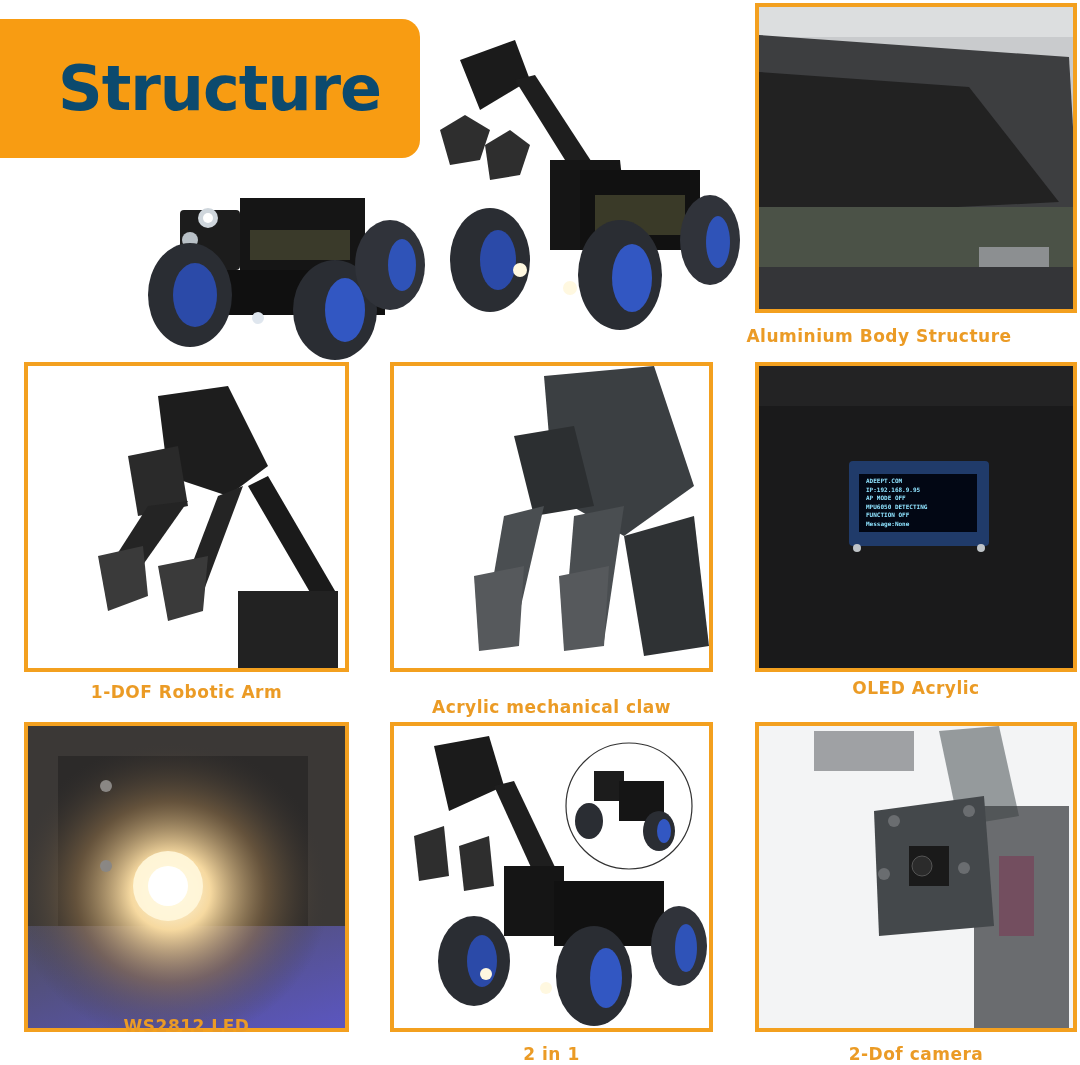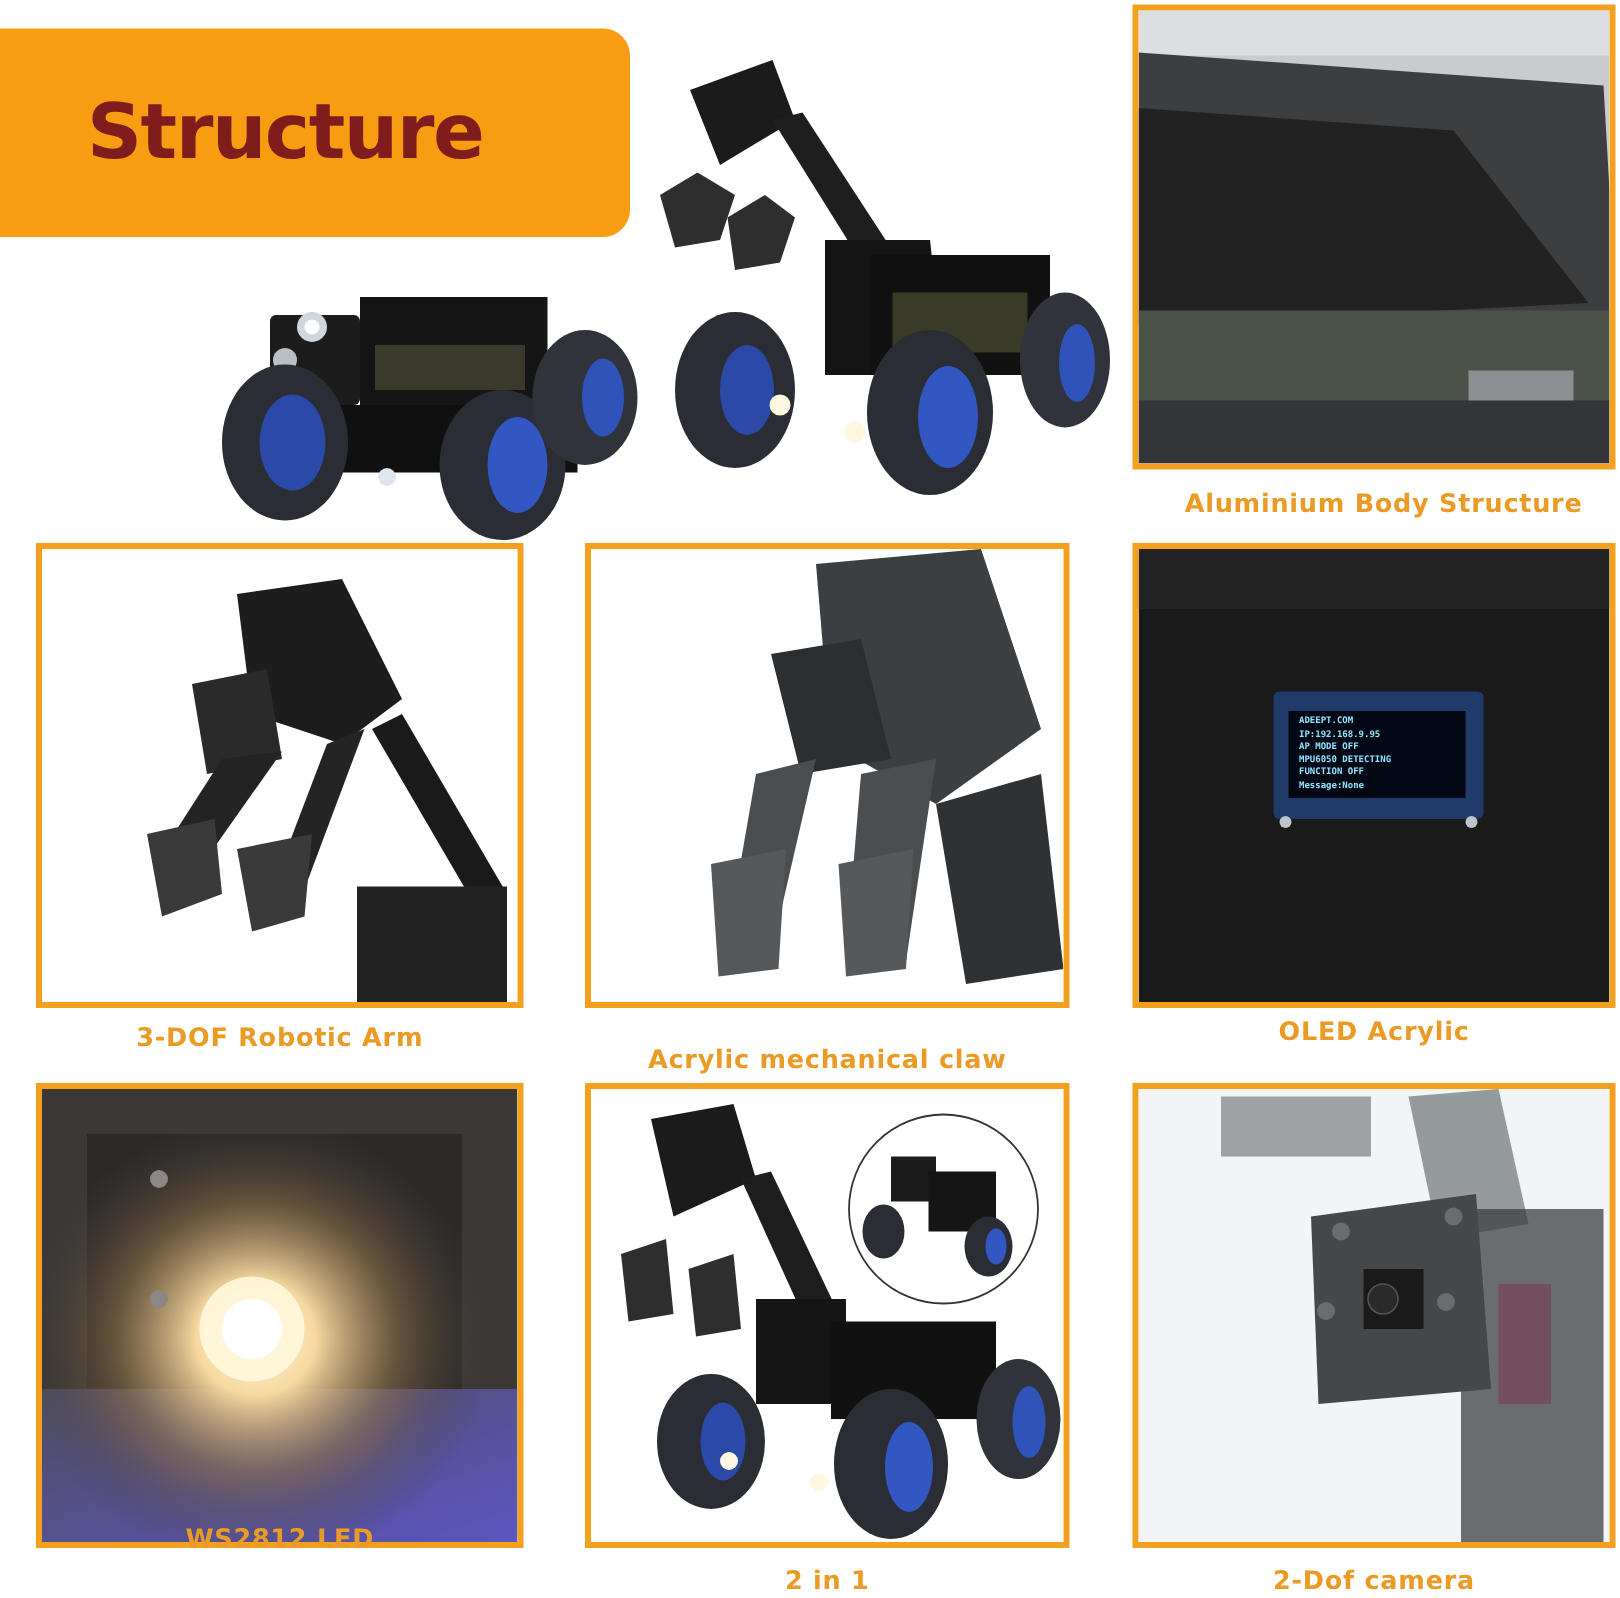--- a/index.html
+++ b/index.html
@@ -1,21 +1,21 @@
 <!DOCTYPE html>
 <html><head>
 <meta charset="utf-8">
 <style>
   html, body { margin: 0; padding: 0; background: #ffffff; }
   body { width: 1080px; height: 1065px; position: relative; overflow: hidden;
          font-family: "DejaVu Sans", sans-serif; }
   .abs { position: absolute; }
   .banner { left: 0; top: 19px; width: 420px; height: 139px; background: #f89c12;
             border-radius: 0 18px 18px 0; display: flex; align-items: center; }
-  .banner-text { color: #7f1d1d; font-weight: bold; font-size: 51px; margin-left: 58px;
+  .banner-text { color: #0c4a6e; font-weight: bold; font-size: 62px; margin-left: 58px;
                  letter-spacing: -1px; font-family: "DejaVu Sans", sans-serif; }
   .frame { border: 4px solid #f3a01f; box-sizing: border-box; overflow: hidden; background: #fff; }
   .caption { color: #eb9b25; font-weight: bold; font-size: 17px; text-align: center;
              letter-spacing: 0.5px; font-family: "DejaVu Sans", sans-serif; }
   svg { display: block; }
 </style>
 </head>
 <body>
 
 <div class="abs banner">
@@ -65,36 +65,36 @@
   <svg width="314" height="302" viewBox="0 0 314 302">
     <rect width="314" height="302" fill="#c9cbcd"></rect>
     <rect y="0" width="314" height="30" fill="#dcdedf"></rect>
     <polygon points="0,28 310,50 314,120 314,302 0,302" fill="#3d3e40"></polygon>
     <polygon points="0,65 210,80 300,195 0,210" fill="#222"></polygon>
     <rect x="0" y="200" width="314" height="60" fill="#4b5247"></rect>
     <rect x="220" y="240" width="70" height="50" fill="#8c8f91"></rect>
     <rect x="0" y="260" width="314" height="42" fill="#343538"></rect>
   </svg>
 </div>
-<div class="abs caption" style="left:733px; top:326px; width:322px;text-align:right;">Aluminium Body Structure</div>
+<div class="abs caption" style="left:718px; top:326px; width:322px;">Aluminium Body Structure</div>
 
 <div class="abs frame" style="left:24px; top:362px; width:325px; height:310px;">
   <svg width="317" height="302" viewBox="0 0 317 302">
     <rect width="317" height="302" fill="#ffffff"></rect>
     <polygon points="130,30 200,20 240,100 200,130 140,110" fill="#1d1d1d"></polygon>
     <polygon points="100,90 150,80 160,140 110,150" fill="#2a2a2a"></polygon>
     <polygon points="120,140 160,135 100,220 75,210" fill="#242424"></polygon>
     <polygon points="190,130 215,120 170,240 150,235" fill="#242424"></polygon>
     <polygon points="70,190 115,180 120,230 80,245" fill="#3a3a3a"></polygon>
     <polygon points="130,200 180,190 175,245 140,255" fill="#3a3a3a"></polygon>
     <polygon points="220,120 240,110 310,230 290,240" fill="#1a1a1a"></polygon>
     <rect x="210" y="225" width="100" height="77" fill="#222"></rect>
   </svg>
 </div>
-<div class="abs caption" style="left:24px; top:682px; width:325px;">3-DOF Robotic Arm</div>
+<div class="abs caption" style="left:24px; top:682px; width:325px;">1-DOF Robotic Arm</div>
 
 <div class="abs frame" style="left:390px; top:362px; width:323px; height:310px;">
   <svg width="315" height="302" viewBox="0 0 315 302">
     <rect width="315" height="302" fill="#ffffff"></rect>
     <polygon points="150,10 260,0 300,120 230,170 160,130" fill="#3b3f42"></polygon>
     <polygon points="120,70 180,60 200,140 140,150" fill="#2c2f31"></polygon>
     <polygon points="110,150 150,140 120,270 90,265" fill="#4a4e51"></polygon>
     <polygon points="180,150 230,140 210,275 170,270" fill="#4a4e51"></polygon>
     <polygon points="80,210 130,200 125,280 85,285" fill="#56595c"></polygon>
     <polygon points="165,210 215,200 210,280 170,285" fill="#56595c"></polygon>

